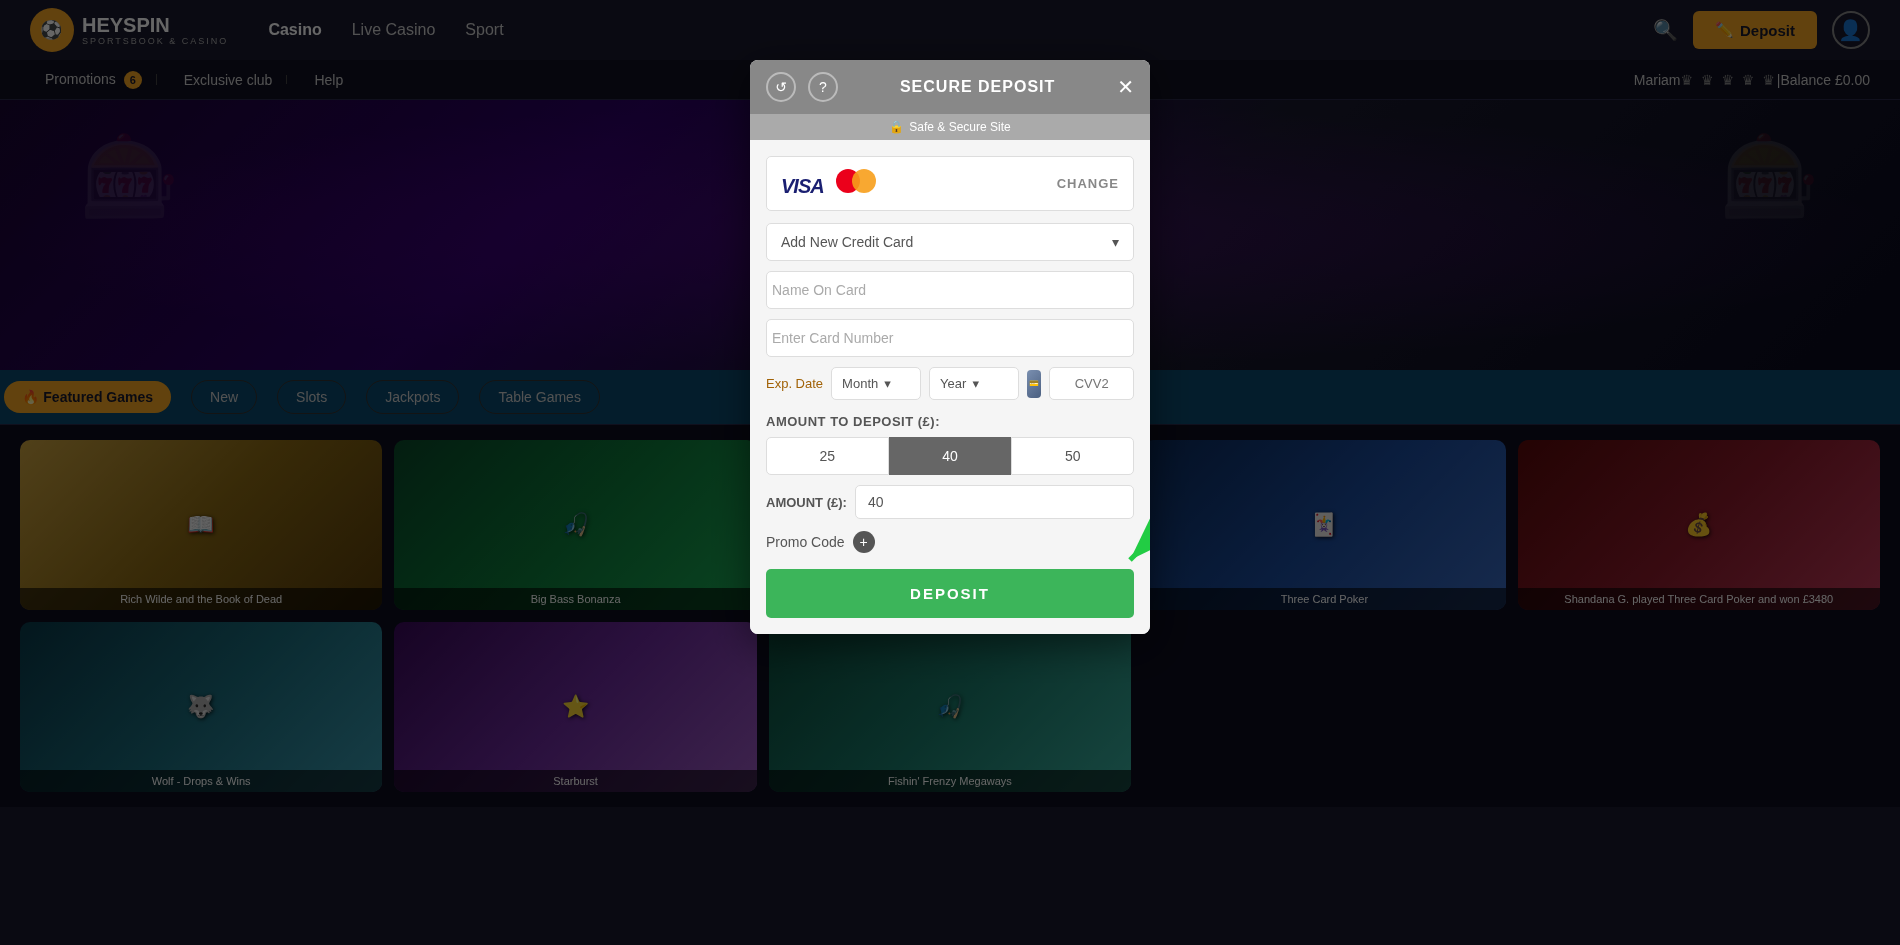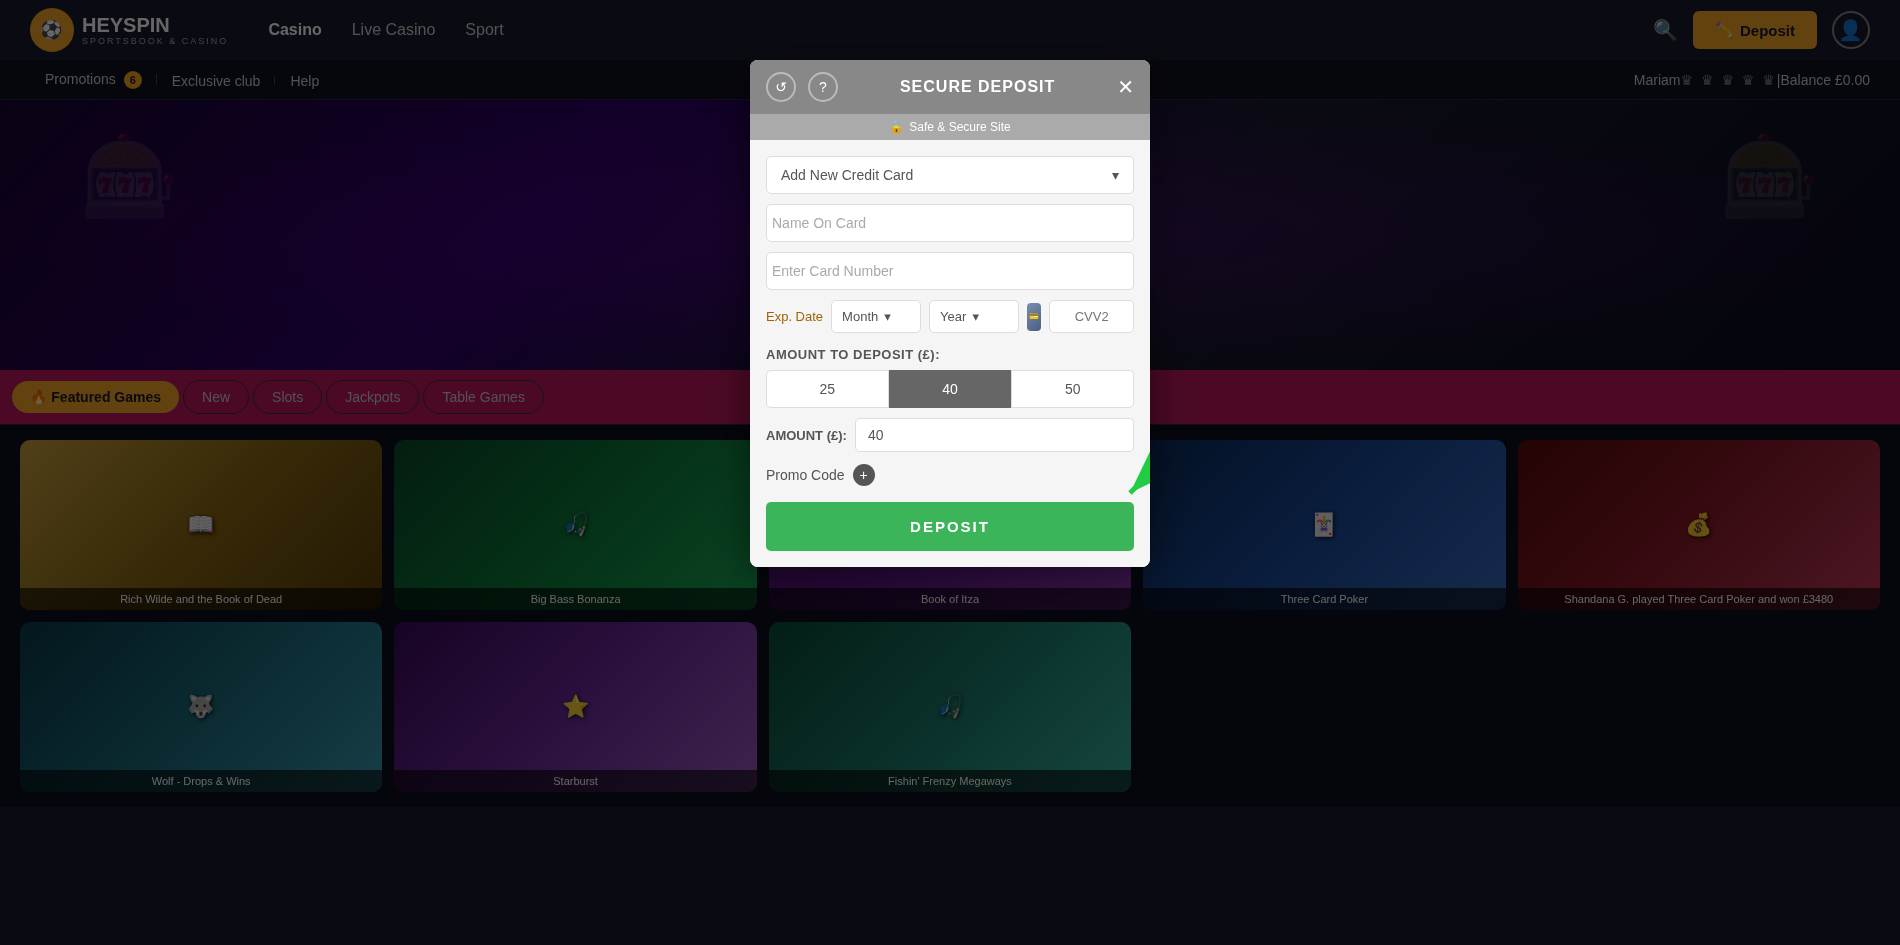--- a/index.html
+++ b/index.html
@@ -109,22 +109,22 @@
       height: 40px;
       display: flex;
       align-items: center;
       padding: 0 30px;
       position: relative;
       z-index: 10;
       border-bottom: 1px solid #2a2a4a;
     }
     .sub-nav {
       display: flex;
-      align-items: flex-end;
-      gap: 0;
+      align-items: center;
+      gap: 12px;
     }
     .sub-nav-item {
       color: #ccc;
       font-size: 14px;
       cursor: pointer;
       padding: 0 15px;
       position: relative;
     }
     .sub-nav-item::after {
       content: '';
@@ -177,26 +177,26 @@
     .casino-deco {
       position: absolute;
       color: rgba(255,255,255,0.15);
       font-size: 80px;
     }
     .casino-deco.left { left: 80px; top: 30px; }
     .casino-deco.right { right: 80px; top: 30px; }
 
     
     .game-tabs {
-      background: #be185d;
+      background: #0c4a6e;
       height: 55px;
       display: flex;
       align-items: center;
-      padding: 0 12px;
-      gap: 4px;
+      padding: 0 4px;
+      gap: 20px;
       border-bottom: 1px solid #2a2a4a;
       position: relative;
       z-index: 5;
     }
     .game-tab {
       padding: 8px 18px;
       border-radius: 25px;
       font-size: 14px;
       cursor: pointer;
       white-space: nowrap;
@@ -630,20 +630,30 @@
     </div>
 
     <div class="modal-secure-bar">
       <span>🔒</span>
       <span>Safe &amp; Secure Site</span>
     </div>
 
     <div class="modal-body">
 
       
+      <div class="payment-row">
+        <div>
+          <span class="visa-logo">VISA</span>
+          <span class="mastercard-logo">
+            <span class="mc-circle mc-red"></span>
+            <span class="mc-circle mc-orange"></span>
+          </span>
+        </div>
+        <a class="change-link">CHANGE</a>
+      </div>
 
       
       <div class="dropdown-field">
         <span>Add New Credit Card</span>
         <span>▾</span>
       </div>
 
       
       <input class="input-field" type="text" placeholder="Name On Card" style="">
 

